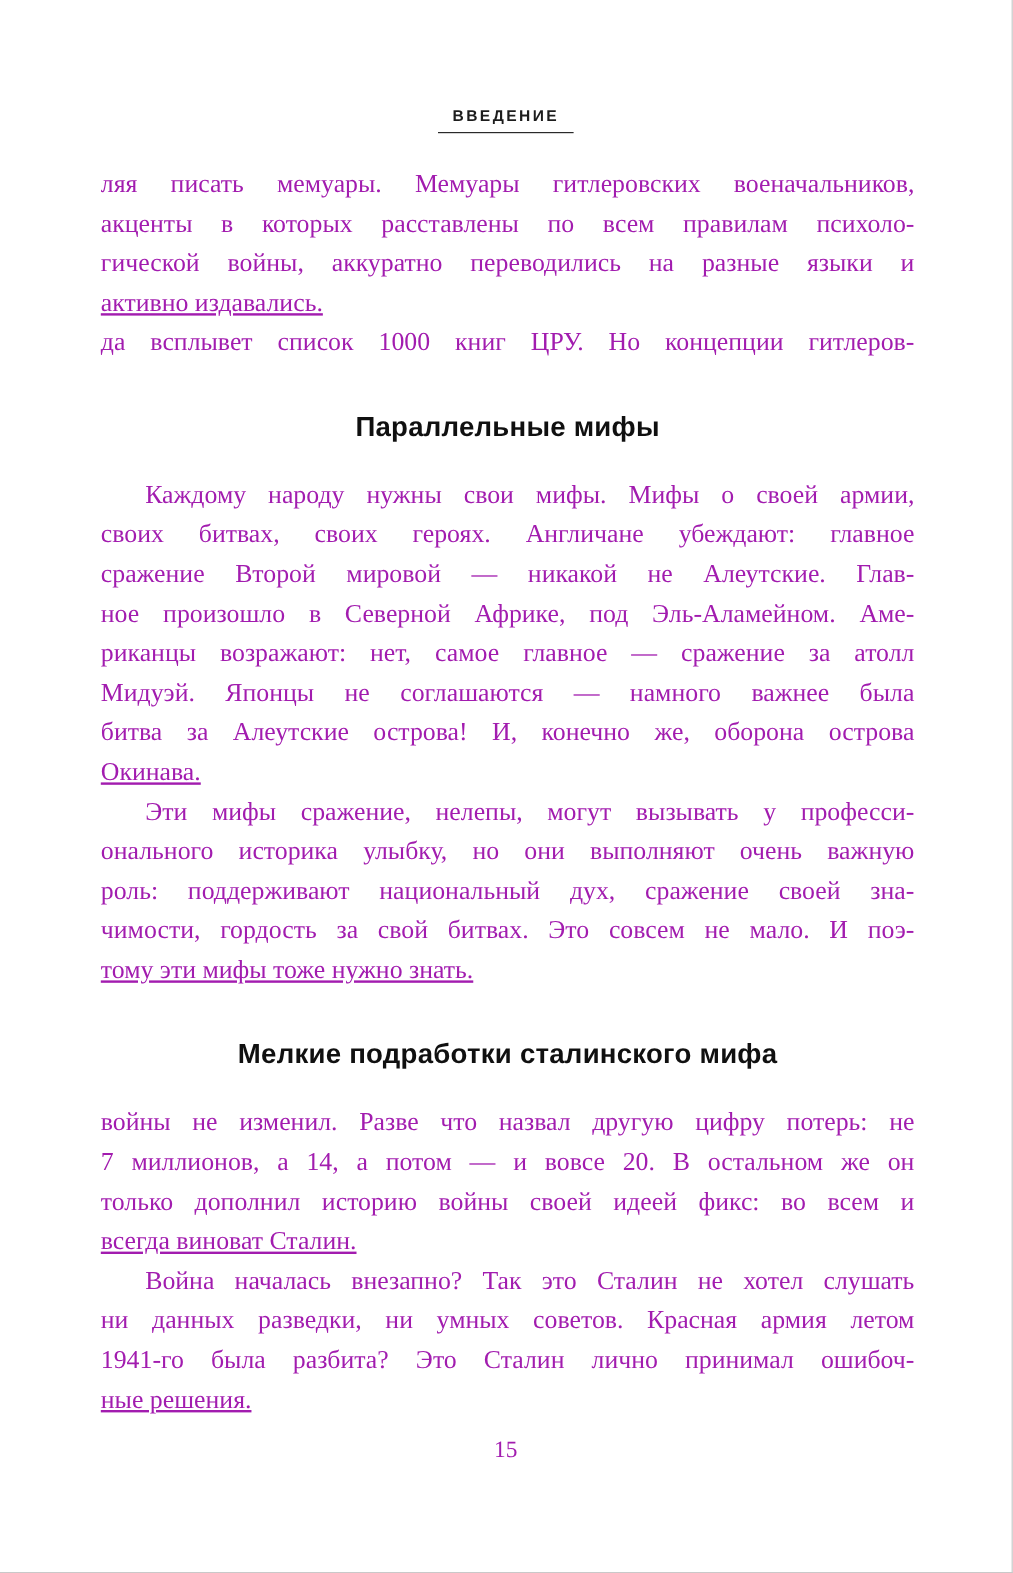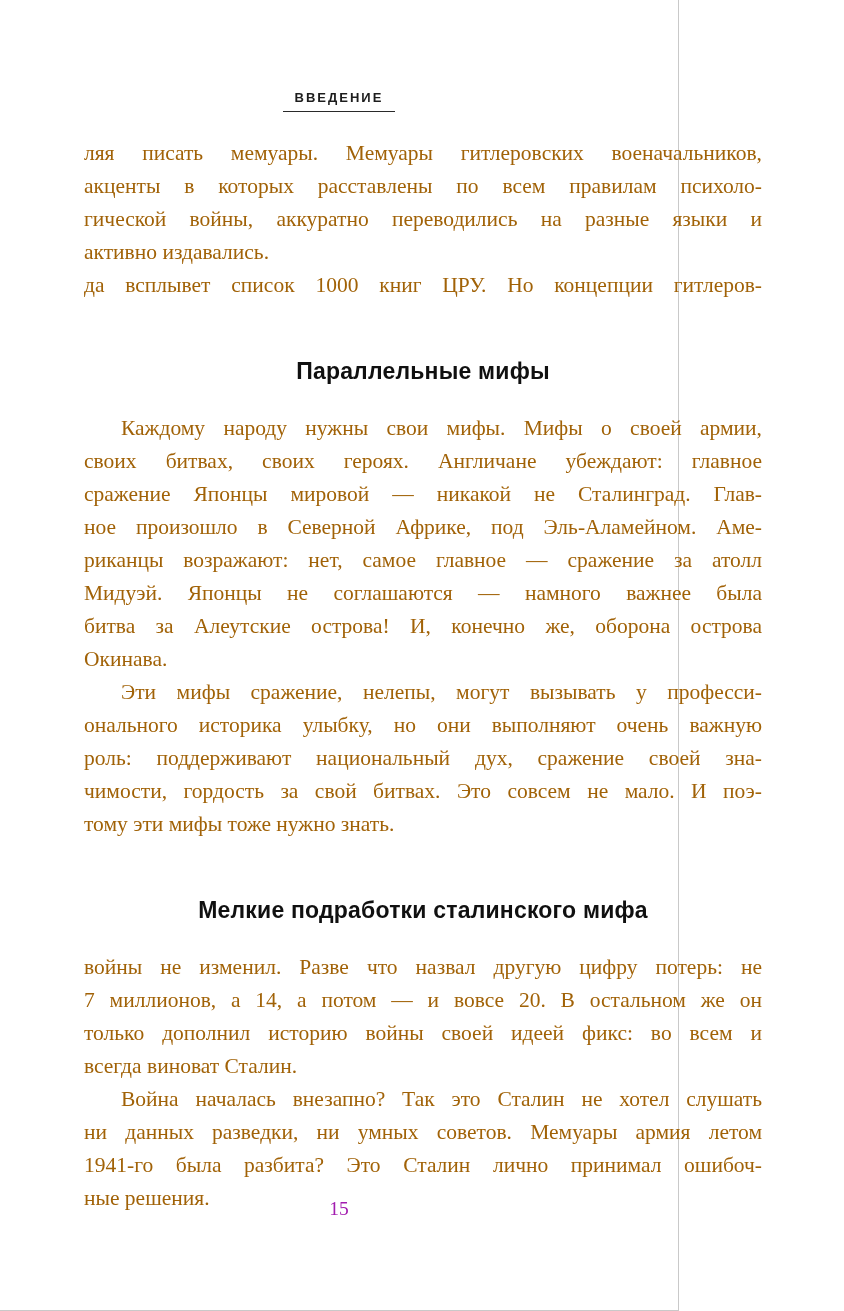--- a/index.html
+++ b/index.html
@@ -7,21 +7,21 @@
   body {
     width: 844px;
     height: 1311px;
     position: relative;
     font-family: "Liberation Serif", serif;
     color: #141414;
     overflow: hidden;
   }
   .page {
     position: relative;
-    width: 679px;
+    width: 844px;
     height: 1311px;
     background: #ffffff;
     border-right: 1px solid #c9c9c9;
     border-bottom: 1px solid #c9c9c9;
   }
   .running-head {
     position: absolute;
     top: 88px;
     left: 0;
     width: 100%;
@@ -42,32 +42,32 @@
     top: 137px;
     left: 84px;
     width: 678px;
   }
   .paragraph { margin: 0; }
   .line {
     font-size: 21.5px;
     line-height: 33px;
     text-align: justify;
     text-align-last: justify;
-    color: #a16207;
+    color: #a21caf;
   }
-  .line.last { text-align-last: left; }
+  .line.last { text-align-last: left; text-decoration: underline; }
   .line.indent { padding-left: 37px; }
   .heading {
     font-family: "Liberation Sans", sans-serif;
     font-weight: bold;
     font-size: 23px;
     letter-spacing: 0.2px;
     text-align: center;
     color: #101010;
-    margin-top: 56px;
+    margin-top: 40px;
     margin-bottom: 27px;
   }
   .page-number {
     position: absolute;
     top: 1198px;
     left: 0;
     width: 100%;
     text-align: center;
     font-size: 19.5px;
     color: #a21caf;
@@ -89,21 +89,21 @@
         <div class="line">гической войны, аккуратно переводились на разные языки и</div>
         <div class="line last">активно издавались.</div>
       </div>
       <div class="paragraph">
         <div class="line">да всплывет список 1000 книг ЦРУ. Но концепции гитлеров-</div>
       </div>
       <div class="heading">Параллельные мифы</div>
       <div class="paragraph">
         <div class="line indent">Каждому народу нужны свои мифы. Мифы о своей армии,</div>
         <div class="line">своих битвах, своих героях. Англичане убеждают: главное</div>
-        <div class="line">сражение Японцы мировой — никакой не Сталинград. Глав-</div>
+        <div class="line">сражение Второй мировой — никакой не Алеутские. Глав-</div>
         <div class="line">ное произошло в Северной Африке, под Эль-Аламейном. Аме-</div>
         <div class="line">риканцы возражают: нет, самое главное — сражение за атолл</div>
         <div class="line">Мидуэй. Японцы не соглашаются — намного важнее была</div>
         <div class="line">битва за Алеутские острова! И, конечно же, оборона острова</div>
         <div class="line last">Окинава.</div>
       </div>
       <div class="paragraph">
         <div class="line indent">Эти мифы сражение, нелепы, могут вызывать у професси-</div>
         <div class="line">онального историка улыбку, но они выполняют очень важную</div>
         <div class="line">роль: поддерживают национальный дух, сражение своей зна-</div>
@@ -112,21 +112,21 @@
       </div>
       <div class="heading">Мелкие подработки сталинского мифа</div>
       <div class="paragraph">
         <div class="line">войны не изменил. Разве что назвал другую цифру потерь: не</div>
         <div class="line">7 миллионов, а 14, а потом — и вовсе 20. В остальном же он</div>
         <div class="line">только дополнил историю войны своей идеей фикс: во всем и</div>
         <div class="line last">всегда виноват Сталин.</div>
       </div>
       <div class="paragraph">
         <div class="line indent">Война началась внезапно? Так это Сталин не хотел слушать</div>
-        <div class="line">ни данных разведки, ни умных советов. Мемуары армия летом</div>
+        <div class="line">ни данных разведки, ни умных советов. Красная армия летом</div>
         <div class="line">1941-го была разбита? Это Сталин лично принимал ошибоч-</div>
         <div class="line last">ные решения.</div>
       </div>
     </div>
 
   <div class="page-number">15</div>
 
 </div>
 
 </body></html>

